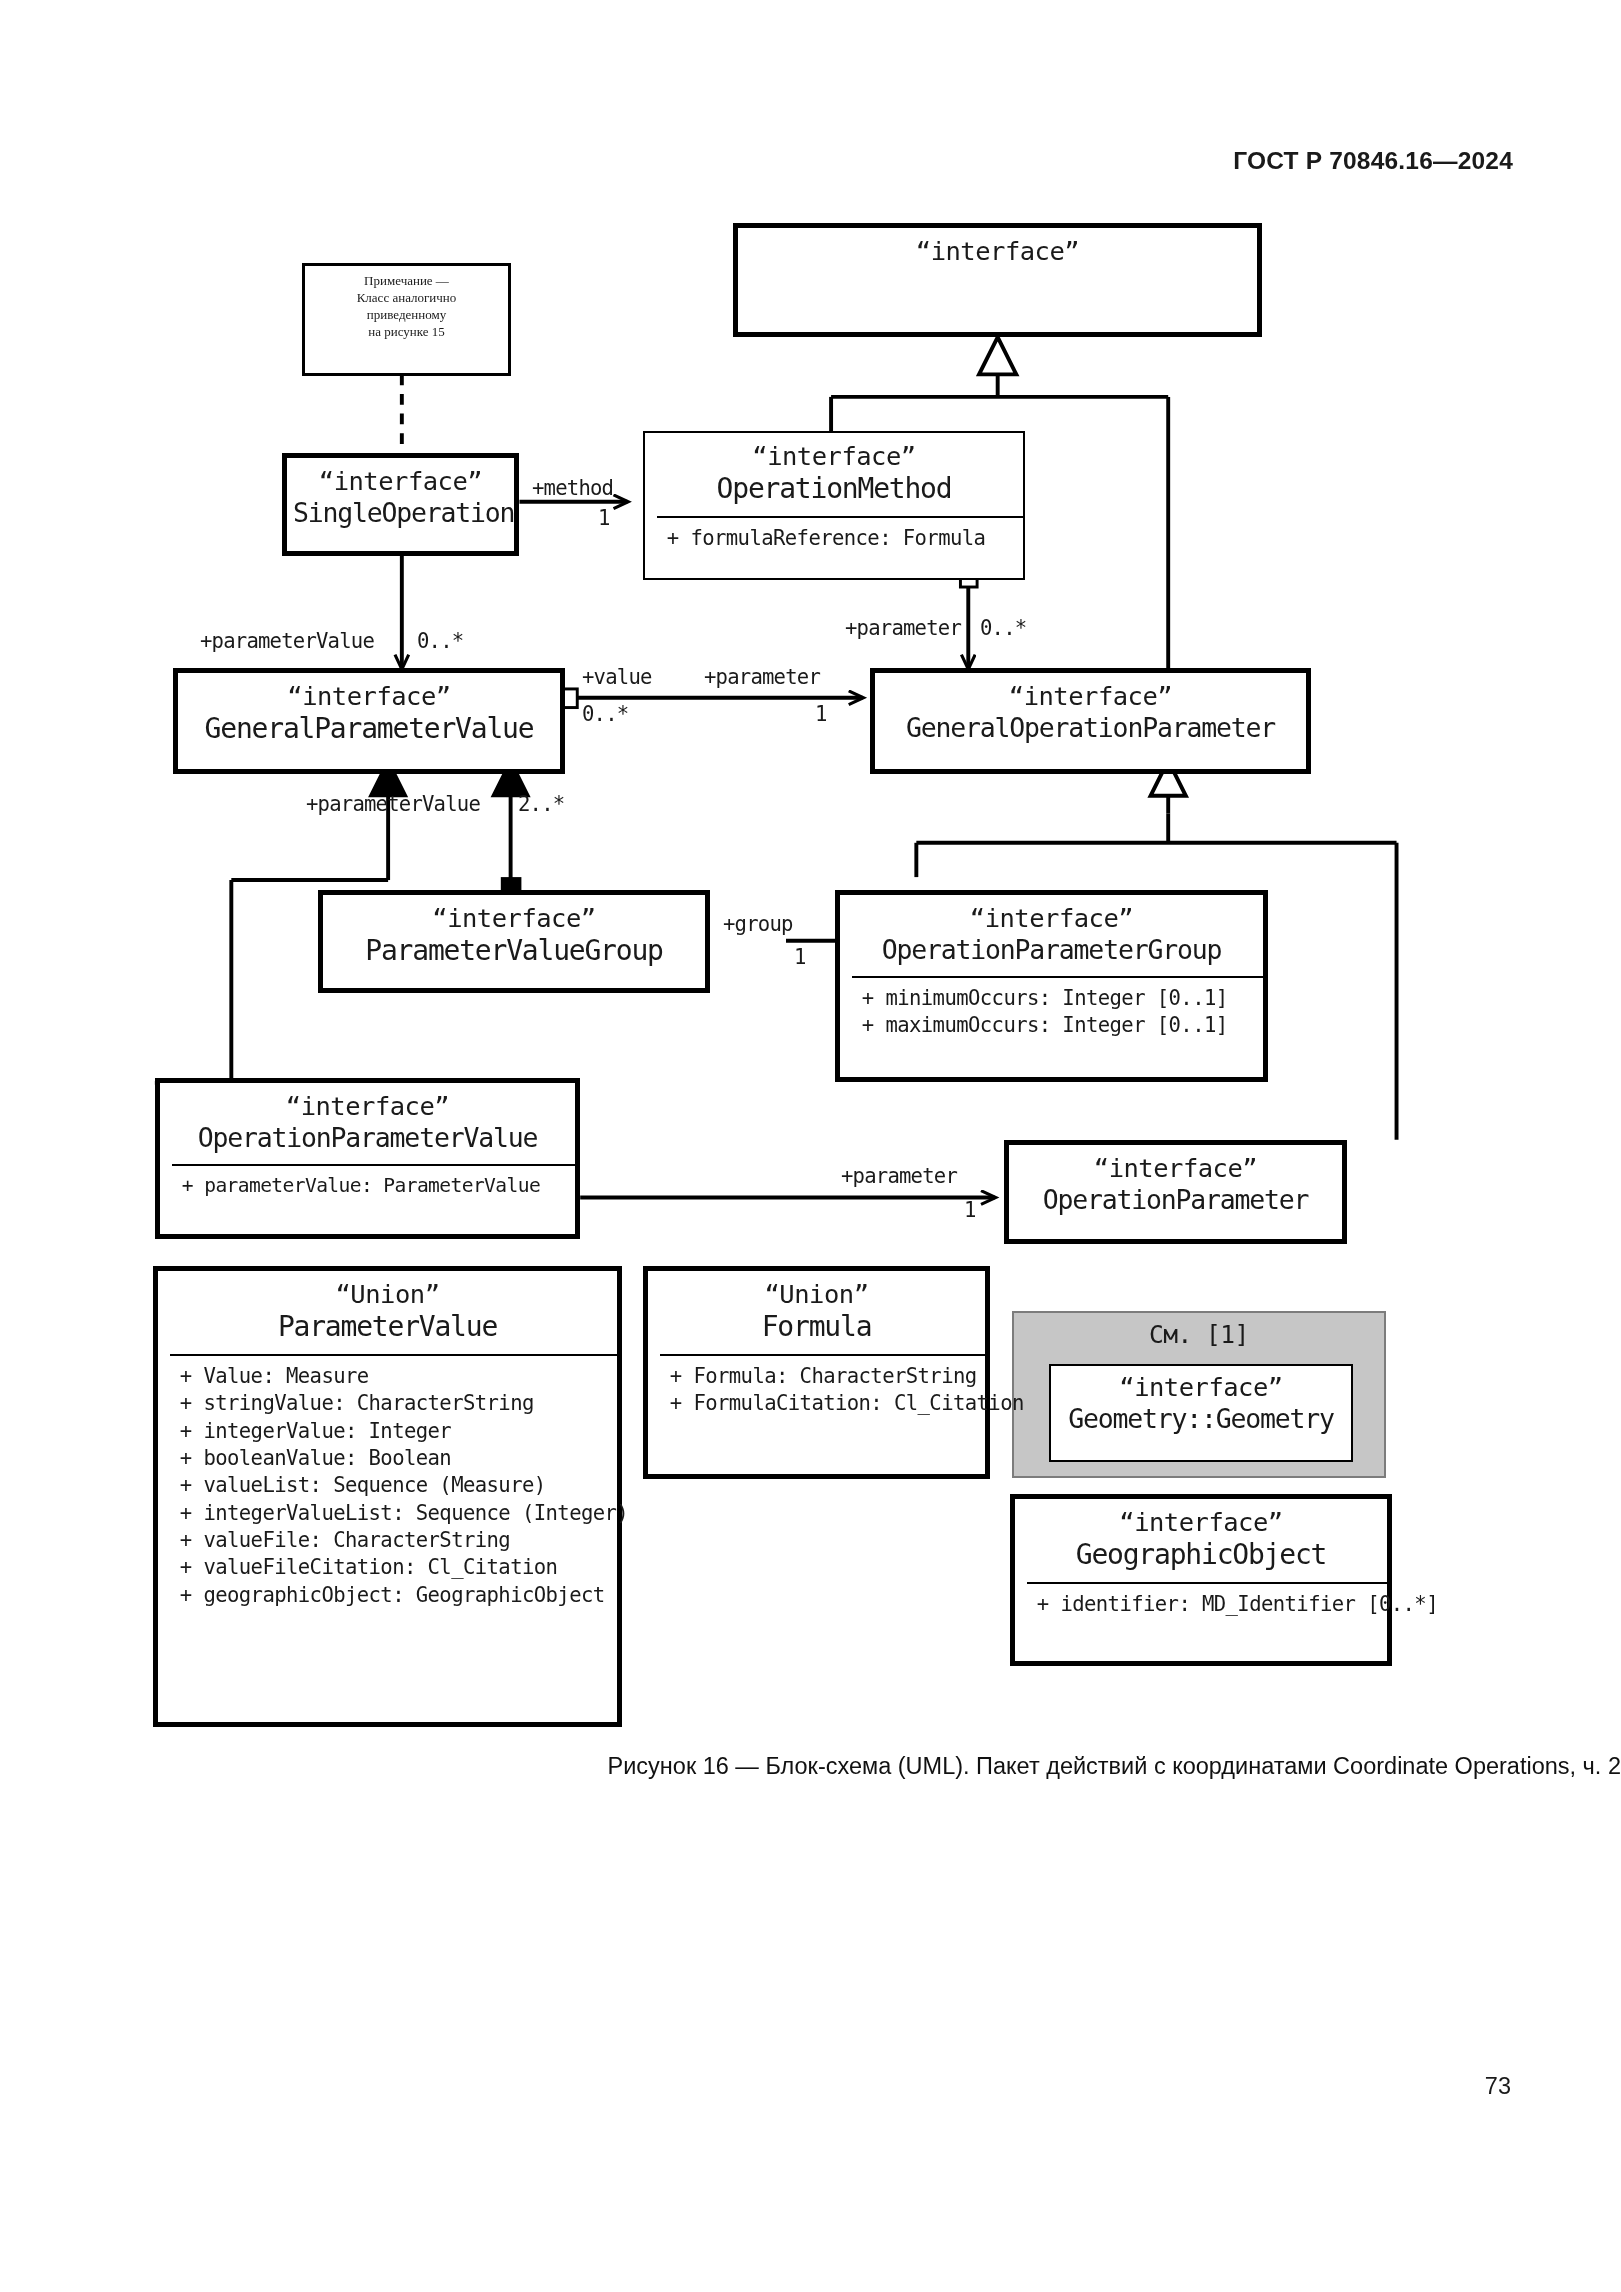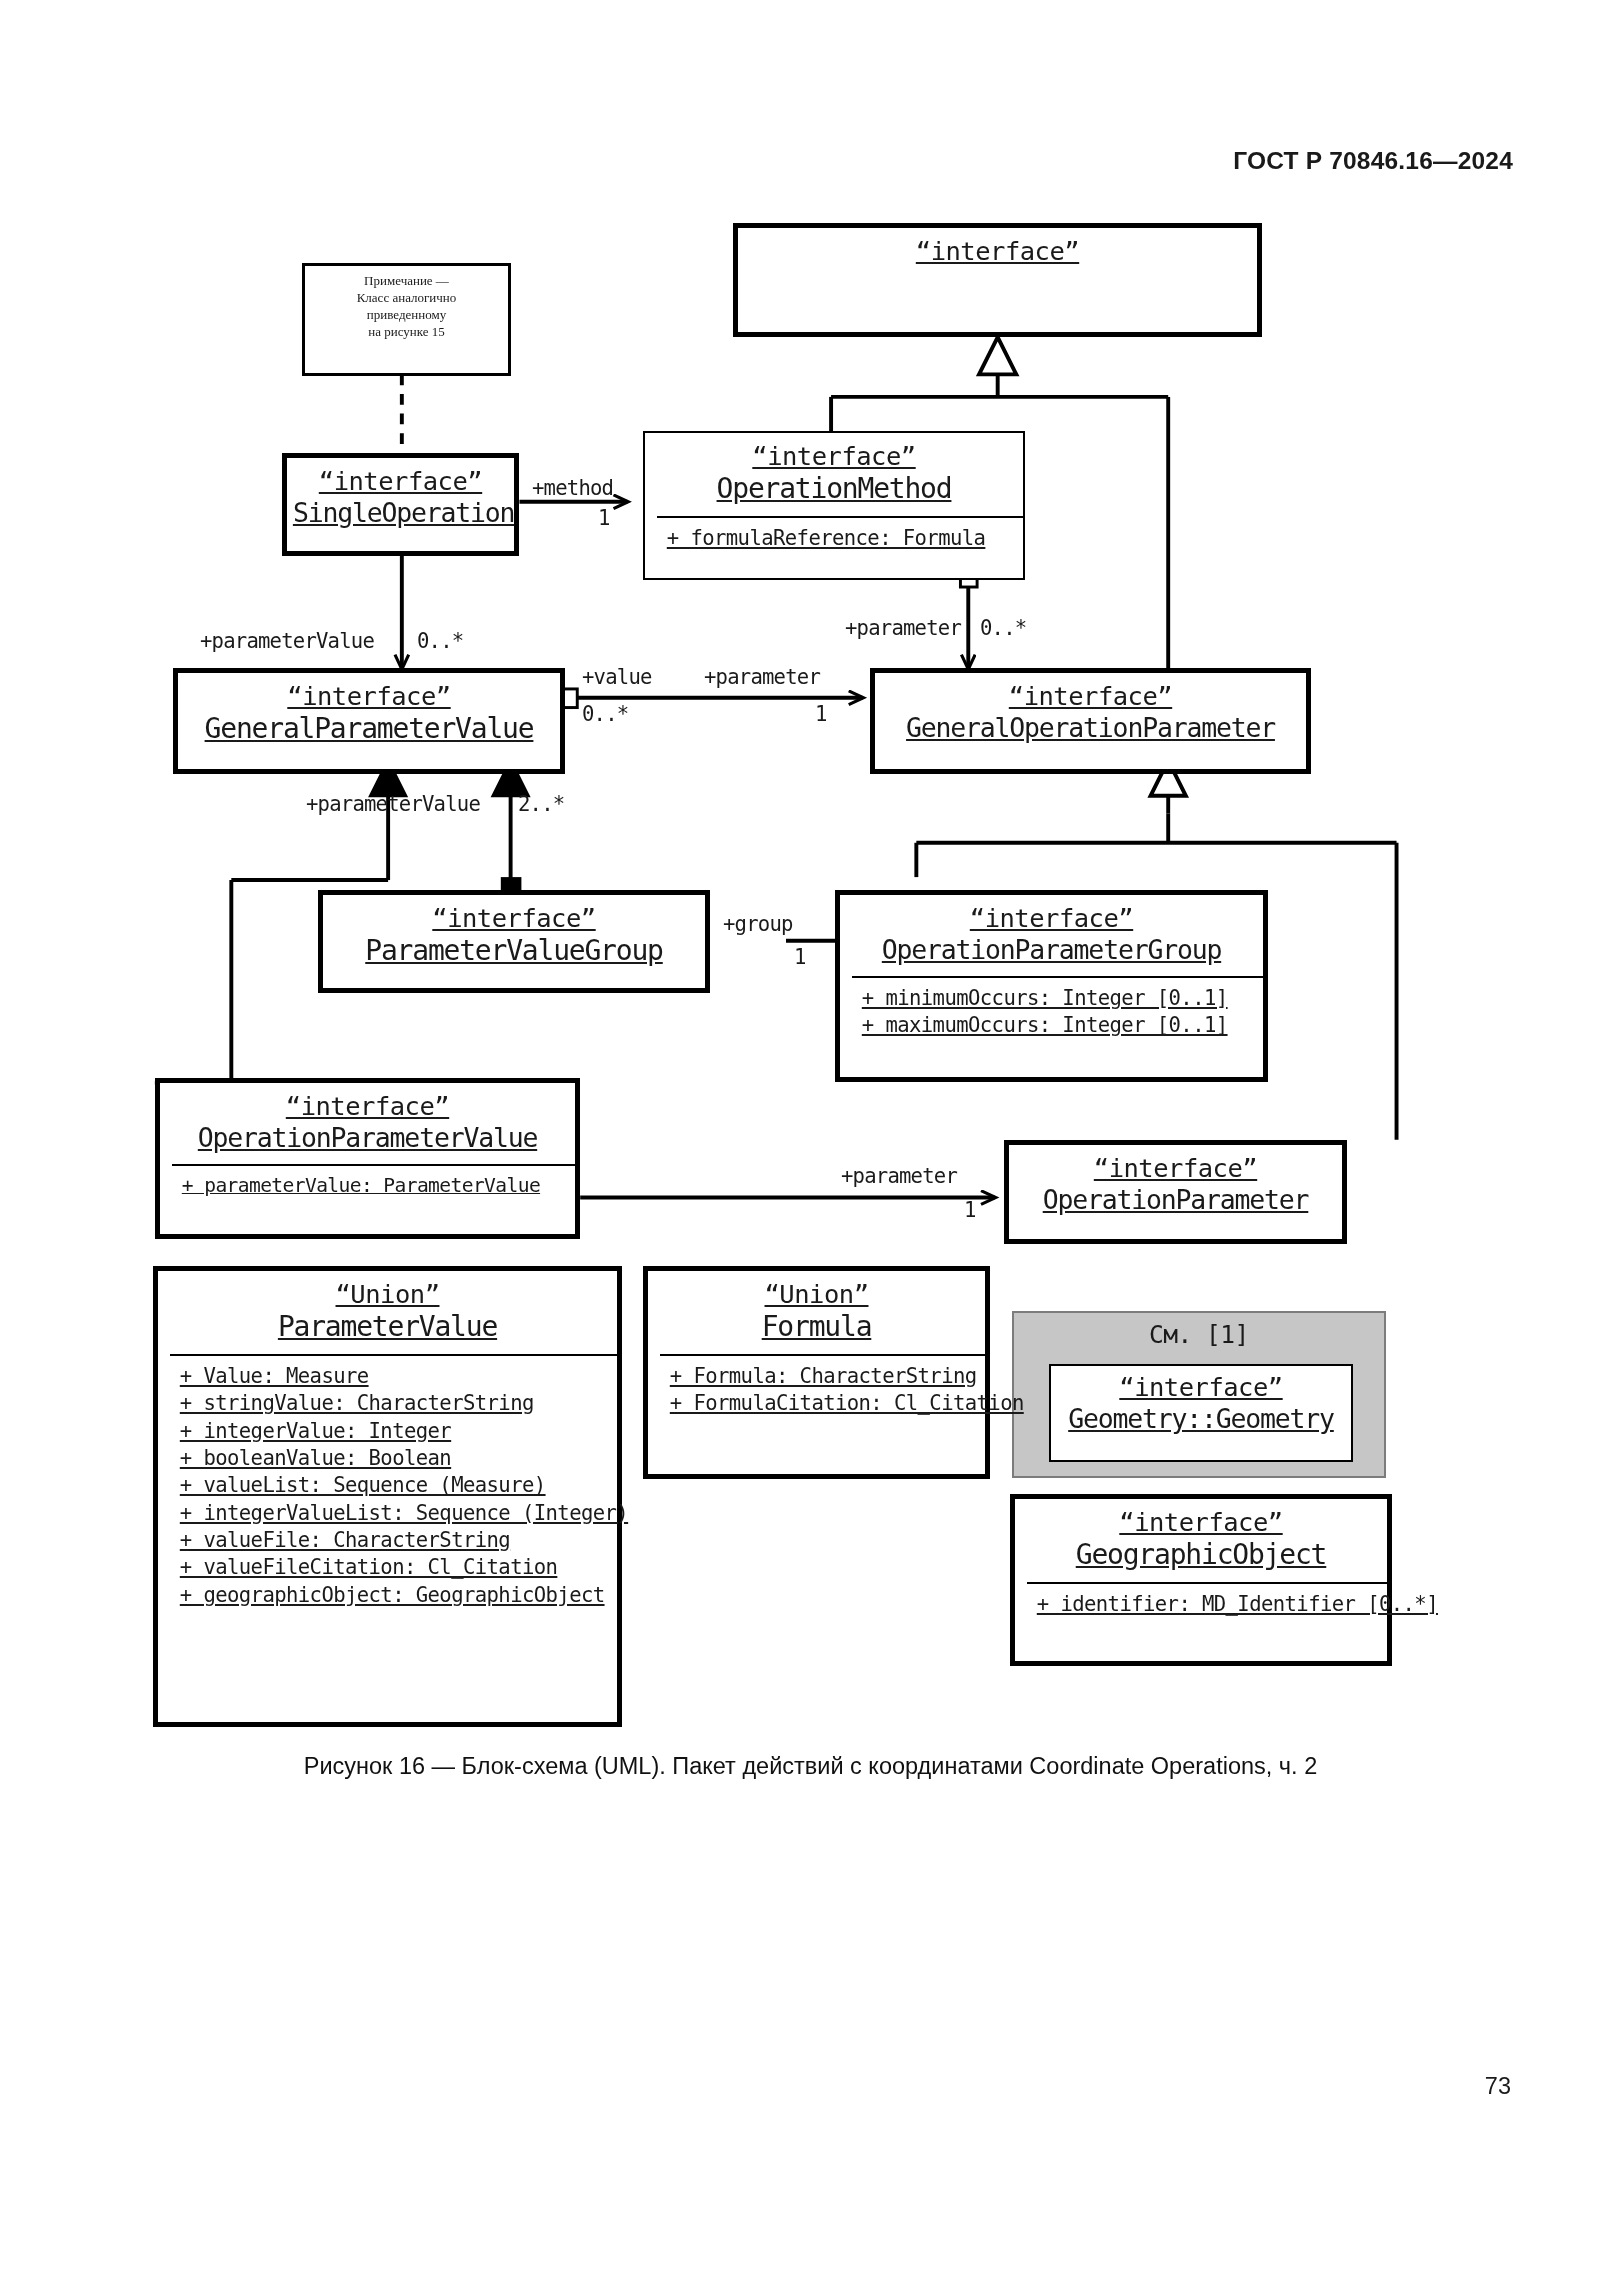--- a/index.html
+++ b/index.html
@@ -35,21 +35,21 @@
     top: 2073px;
     right: 110px;
     font-family: "Liberation Sans", sans-serif;
     font-size: 23.5px;
   }
   .fig-caption {
     position: absolute;
     top: 1753px;
     left: 0;
     width: 1621px;
-    text-align: center;
+    text-align: right;
     font-family: "Liberation Sans", sans-serif;
     font-size: 23.5px;
     color: #111;
   }
 
   
   #diagram {
     position: absolute;
     top: 0;
     left: 0;
@@ -58,21 +58,20 @@
   }
 
   
   .uml {
     position: absolute;
     box-sizing: border-box;
     background: #ffffff;
     border: 2.9px solid #000;
     font-family: "DejaVu Sans Mono", monospace;
     z-index: 5;
-    text-decoration: underline;
   }
   .uml.thick { border-width: 5.9px; }
   .uml .hdr {
     text-align: center;
     padding: 7.8px 5.9px 9.8px 5.9px;
     line-height: 1.22;
   }
   .uml .stereo {
     display: block;
     font-size: 25.5px;

